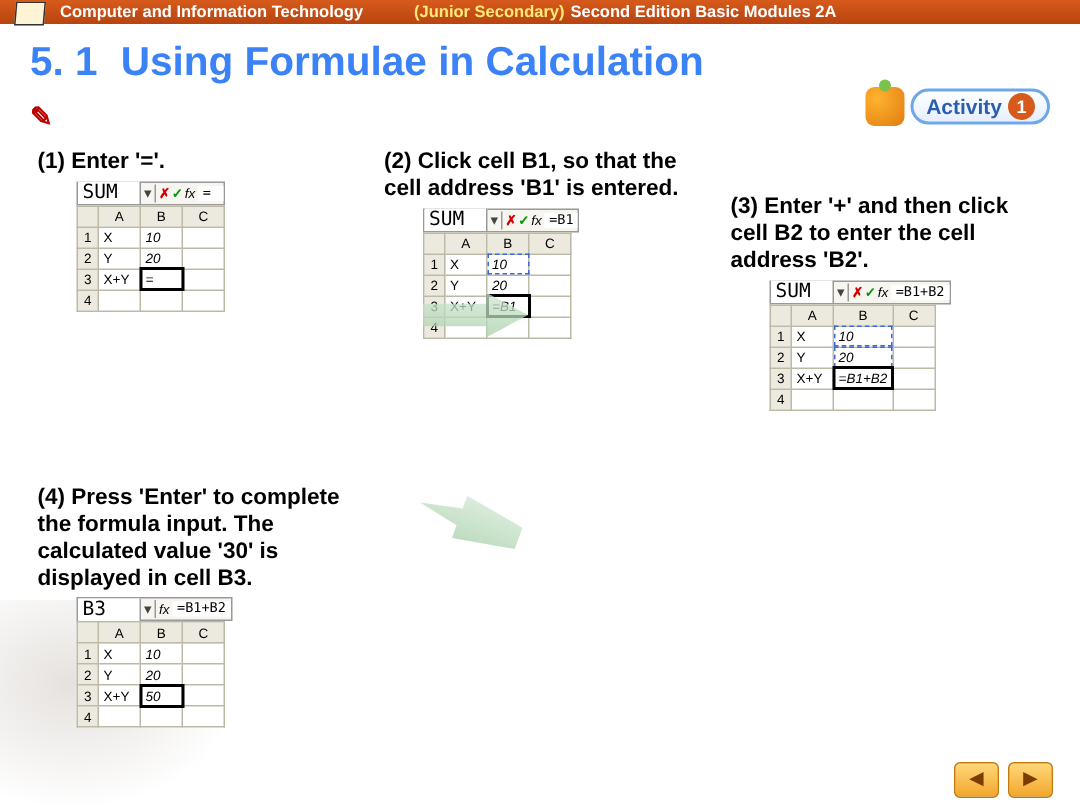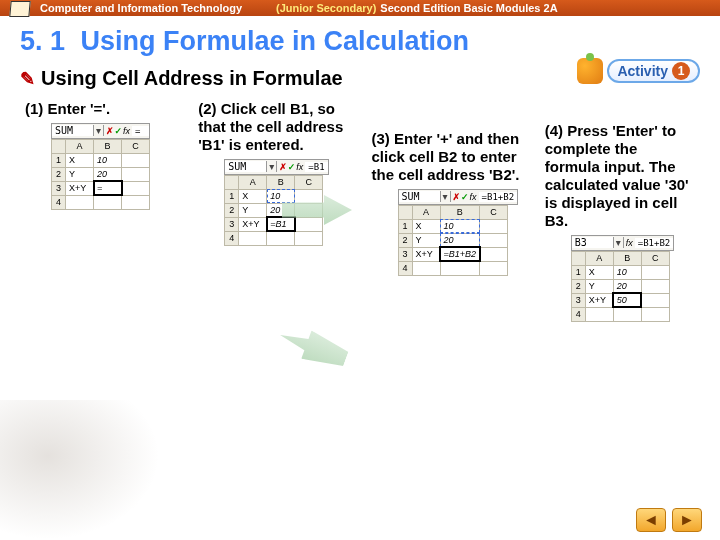--- a/index.html
+++ b/index.html
@@ -61,40 +61,40 @@
     border: 2px solid #6ca8e8; border-radius: 12px;
     padding: 1px 8px; font-size: 14px; font-weight: bold; color: #2a5fb0;
     display: flex; align-items: center; gap: 4px; text-align: right;
   }
   .activity-badge .num {
     background: #d65a1b; color: #fff; width: 18px; height: 18px;
     border-radius: 50%; display: inline-flex; align-items: center;
     justify-content: center; font-size: 12px;
   }
   .grid2 {
-    display: grid; grid-template-columns: 1fr 1fr 1fr 1fr;
+    display: grid; grid-template-columns: 1fr 1fr 1fr;
     padding: 0 25px; column-gap: 10px; row-gap: 4px; gap: 23px;
   }
   .step-label {
     font-size: 15px; font-weight: bold; padding: 4px 0 2px 0;
     line-height: 1.2;
   }
   .step4-wrap .step-label { margin-top: 22px; }
   .sheet {
     background: #fff;
     display: inline-block;
     font-size: 10px;
     border-collapse: collapse;
   }
   .formula-bar {
     display: flex; align-items: center; height: 16px;
     border: 1px solid #999; background: #f6f5f0;
   }
   .namebox {
-    width: 42px; padding: 0 3px; font-family: monospace; font-size: 10px;
+    width: 42px; padding: 0 3px; font-family: monospace; font-size: 13px;
     border-right: 1px solid #999; background: #fff;
   }
   .dropdown-btn { width: 10px; text-align: center; color: #444; border-right:1px solid #999; }
   .fx-icons { display: flex; align-items: center; gap: 1px; padding: 0 2px; }
   .fx-x { color: #c00; font-weight: bold; font-size: 9px; }
   .fx-v { color: #090; font-weight: bold; font-size: 9px; }
   .fx-f { color: #000; font-style: italic; font-size: 9px; }
   .fx-content { flex: 1; padding: 0 3px; background: #fff; font-family: monospace; font-size: 9px; }
   table.ss { border-collapse: collapse; }
   table.ss th, table.ss td {
@@ -147,21 +147,20 @@
   <span style="margin-left:4px">Second Edition Basic Modules 2A</span>
 </div>
 
 <div class="section-head">
   <span class="num">5. 1</span>
   <span>Using Formulae in Calculation</span>
 </div>
 
 <div class="subhead">
   <span class="wave-icon">✎</span>
-  <span>Using Cell Address in Formulae</span>
 </div>
 
 <div class="activity-badge">
   <div class="puzzle"></div>
   <div class="pill">
     <span>Activity</span>
     <span class="num">1</span>
   </div>
 </div>
 

